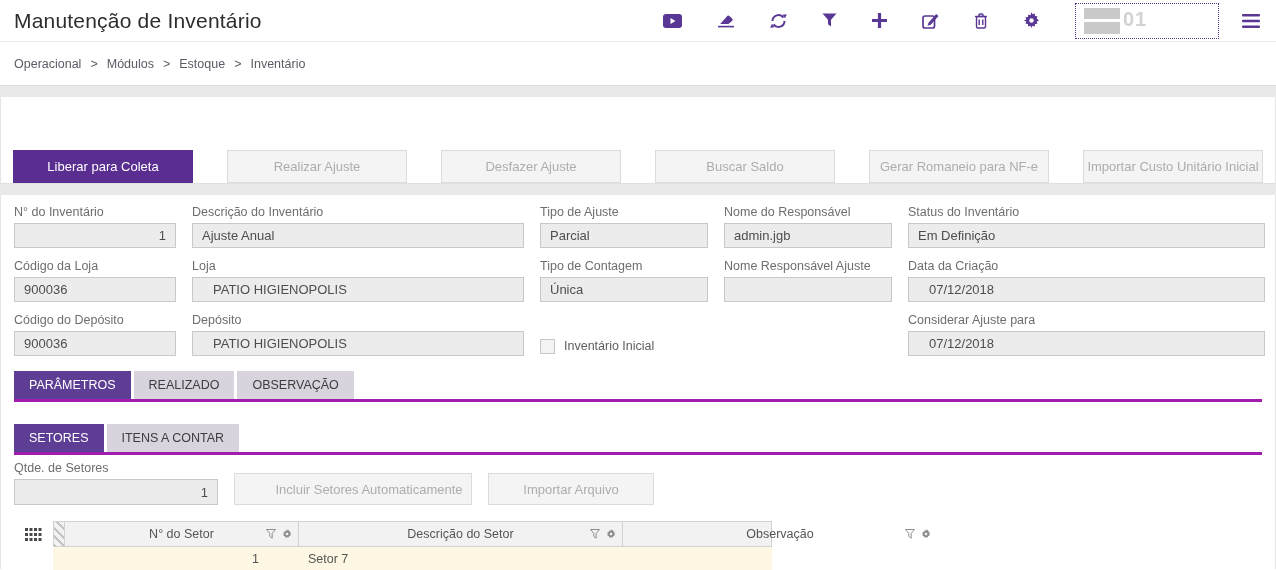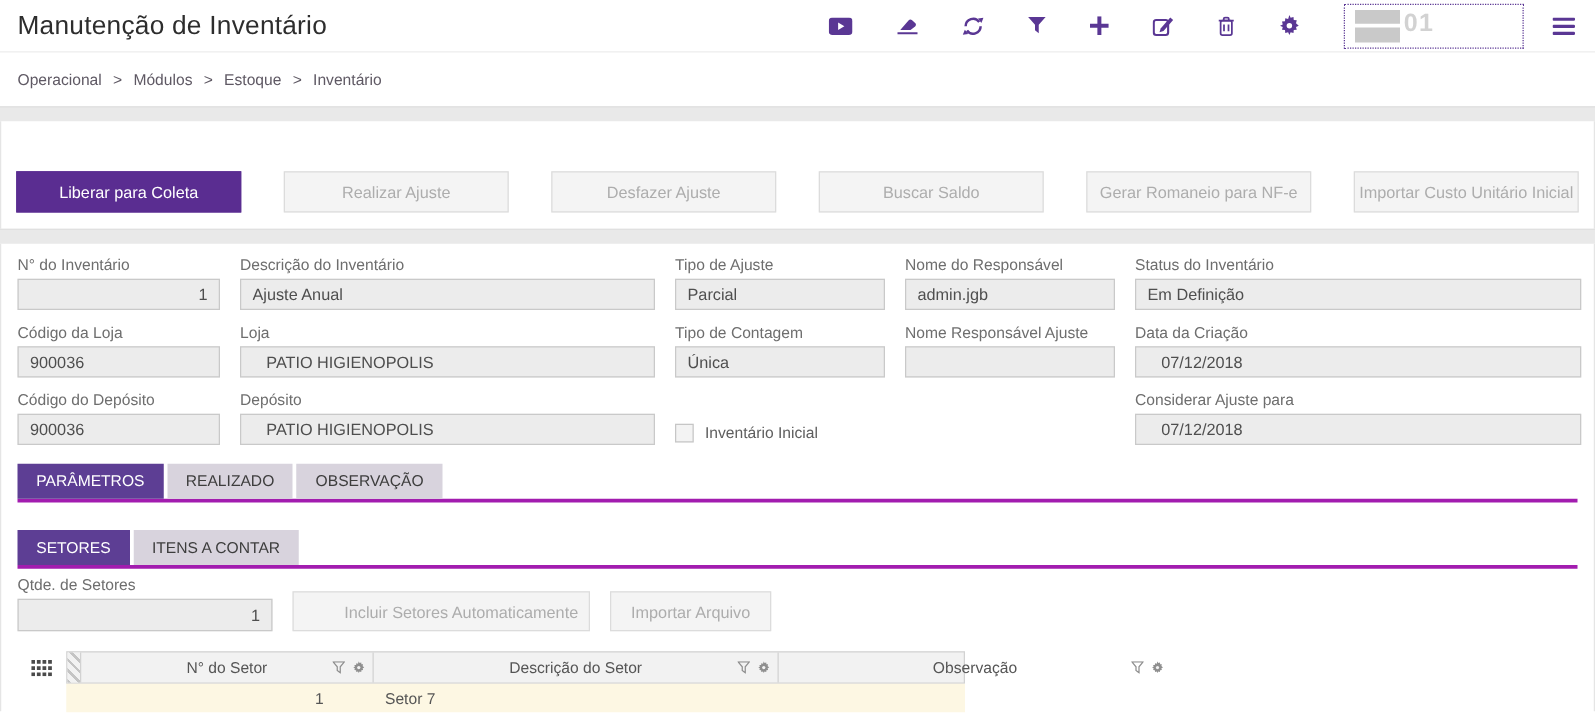--- a/index.html
+++ b/index.html
@@ -20,21 +20,21 @@
   .card-pages i { width:36px; height:12px; background:#c9c9c9; display:block; }
   .record-num { font-size:20px; font-weight:bold; color:#d2d2d2; letter-spacing:1px; }
   .menu-btn { margin-left:-12px; }
   
   .breadcrumb { height:43px; display:flex; align-items:center; padding:0 14px; gap:9px;
     font-size:12.5px; color:#5f5964; }
   .crumb { cursor:pointer; }
   .band { height:12px; background:#e9e9e9; border-top:1px solid #e0e0e0; }
   
   .actions-panel { height:86px; border-left:1px solid #e5e5e5; border-right:1px solid #e5e5e5;
-    display:flex; align-items:center; padding:26px 12px 0; gap:34px; }
+    display:flex; align-items:flex-end; padding:26px 12px 0; gap:34px; }
   .btn { flex:1; height:33px; font-size:13px; font-family:inherit; cursor:pointer; }
   .btn-primary { background:#5a2d91; color:#fff; border:1px solid #5a2d91; }
   .btn-disabled { background:#f4f4f4; color:#adadad; border:1px solid #dcdcdc; }
   
   .main-panel { border-left:1px solid #e5e5e5; border-right:1px solid #e5e5e5;
     padding:10px 13px 0; height:374px; }
   .form-grid { display:grid; grid-template-columns:162px 332px 168px 168px 357px;
     column-gap:16px; row-gap:11px; }
   .field label { display:block; font-size:12.5px; color:#6e6e6e; margin-bottom:3px;
     height:15px; white-space:nowrap; }
@@ -51,21 +51,21 @@
   .tabs.lvl2 { margin-top:22px; }
   .tab { padding:7px 15px; font-size:12.5px; background:#d8d3dd; color:#3d3d3d; cursor:pointer; white-space:nowrap; }
   .tab.active { background:#5d3e94; color:#fff; }
   
   .qty-row { margin-top:6px; display:flex; align-items:flex-end; gap:16px; }
   .qty-field { width:204px; }
   .qty-field .inp { height:26px; }
   .btn-sec { height:32px; background:#f4f4f4; border:1px solid #dcdcdc; color:#adadad;
     font-size:13px; font-family:inherit; cursor:pointer; }
   .btn-sec.w1 { width:238px;padding-left:32px; }
-  .btn-sec.w2 { width:129px; }
+  .btn-sec.w2 { width:166px; }
   
   .table-wrap { margin-top:16px; display:flex; font-size:12.5px; }
   .grid-cell { width:39px; height:26px; display:flex; align-items:center; justify-content:center; cursor:pointer; }
   .tbl { width:719px; }
   .thead { display:grid; grid-template-columns:10px 234px 324px 315px; height:26px;
     background:#f2f2f2; border:1px solid #d2d2d2; }
   .hatch { background:repeating-linear-gradient(45deg,#c4c4c4 0 2px,#f2f2f2 2px 6px); }
   .th { position:relative; display:flex; align-items:center; justify-content:center;
     border-left:1px solid #d2d2d2; color:#555; cursor:pointer; }
   .th .icons { position:absolute; right:6px; display:flex; gap:6px; align-items:center; }

